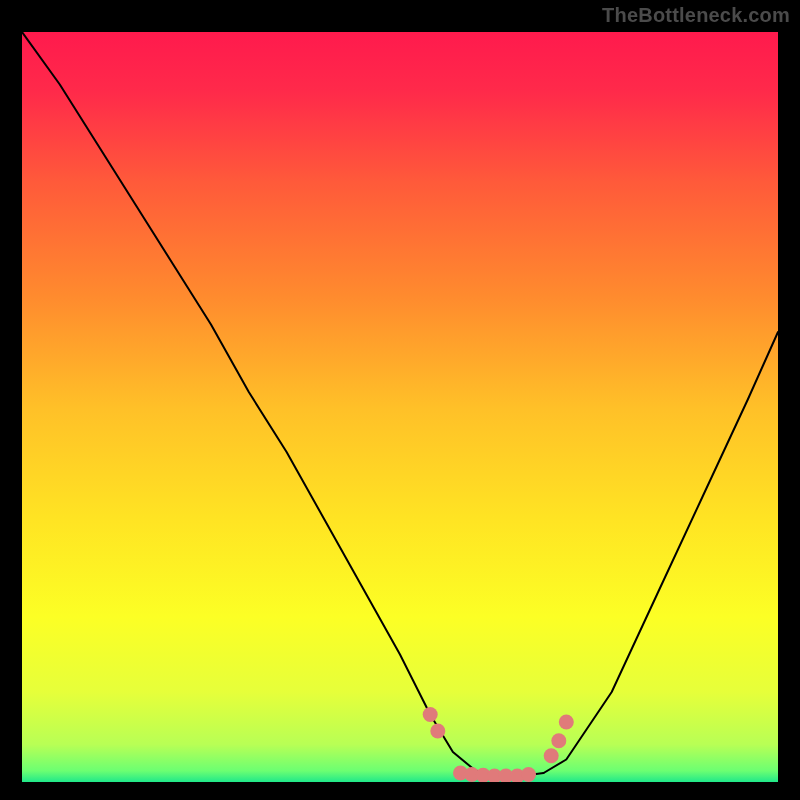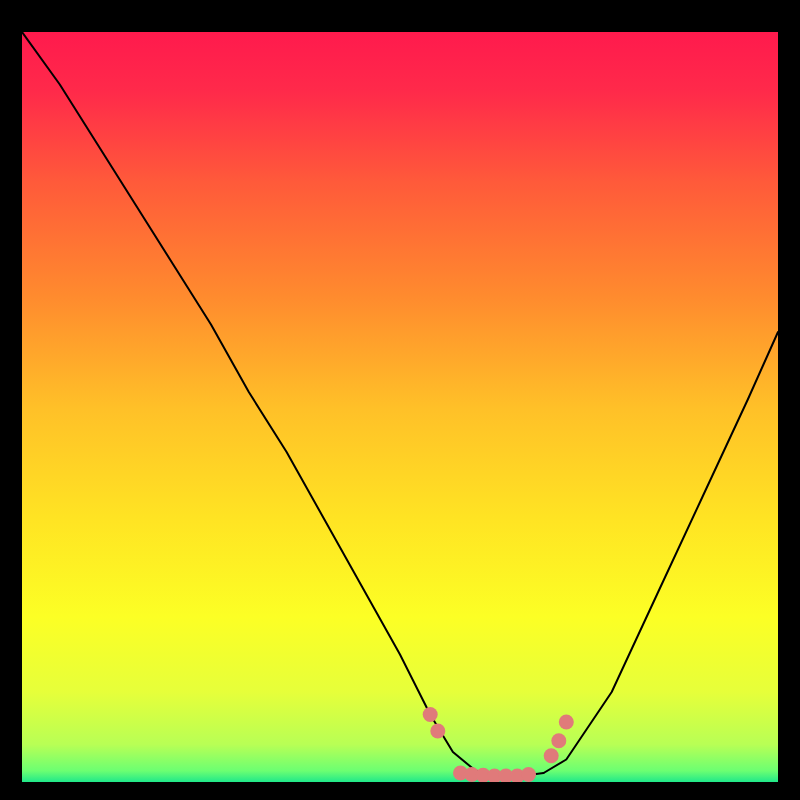--- a/index.html
+++ b/index.html
@@ -57,20 +57,21 @@
   }
   .marker {
     fill: #e07a7a;
     stroke: none;
   }
 </style>
 </head>
 <body>
 <div class="frame">
 
+  <div class="watermark">TheBottleneck.com</div>
 
   <div class="plot-outer">
     <div class="plot-inner">
       <svg class="chart" viewBox="0 0 756 750" preserveAspectRatio="none">
 
         <defs>
           <linearGradient id="bggrad" x1="0" y1="0" x2="0" y2="1">
             <stop offset="0" stop-color="#ff1a4d"></stop>
             <stop offset="0.08" stop-color="#ff2a4a"></stop>
             <stop offset="0.20" stop-color="#ff5a3a"></stop>

